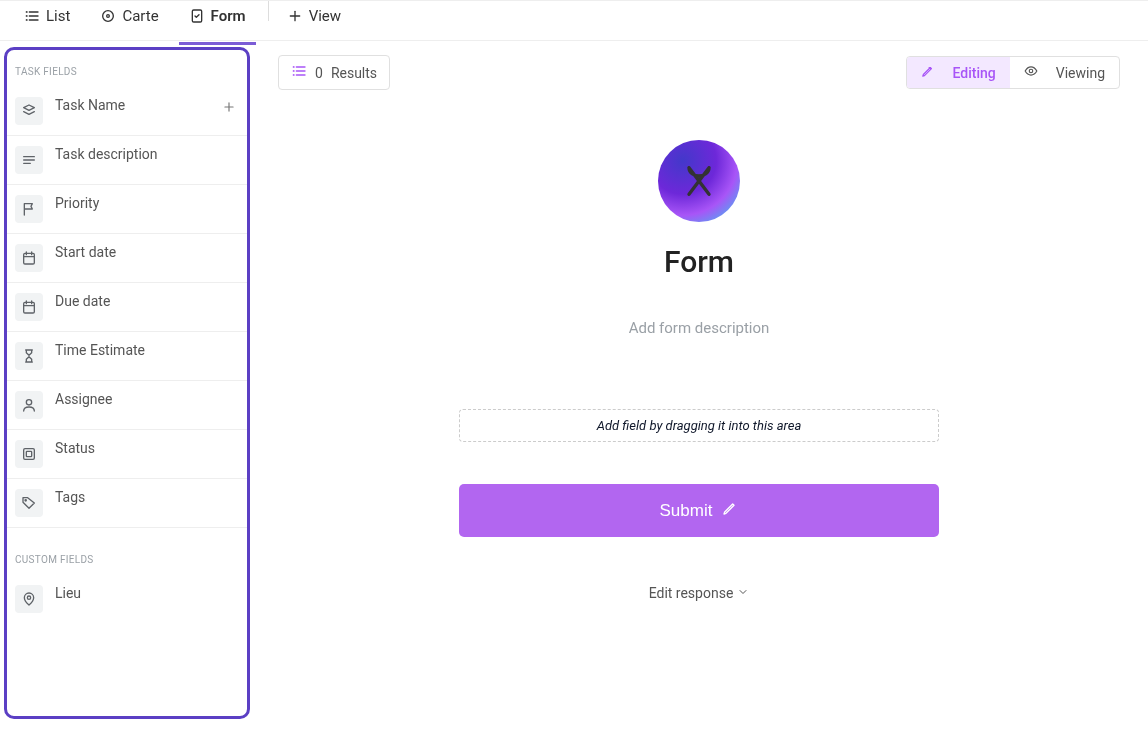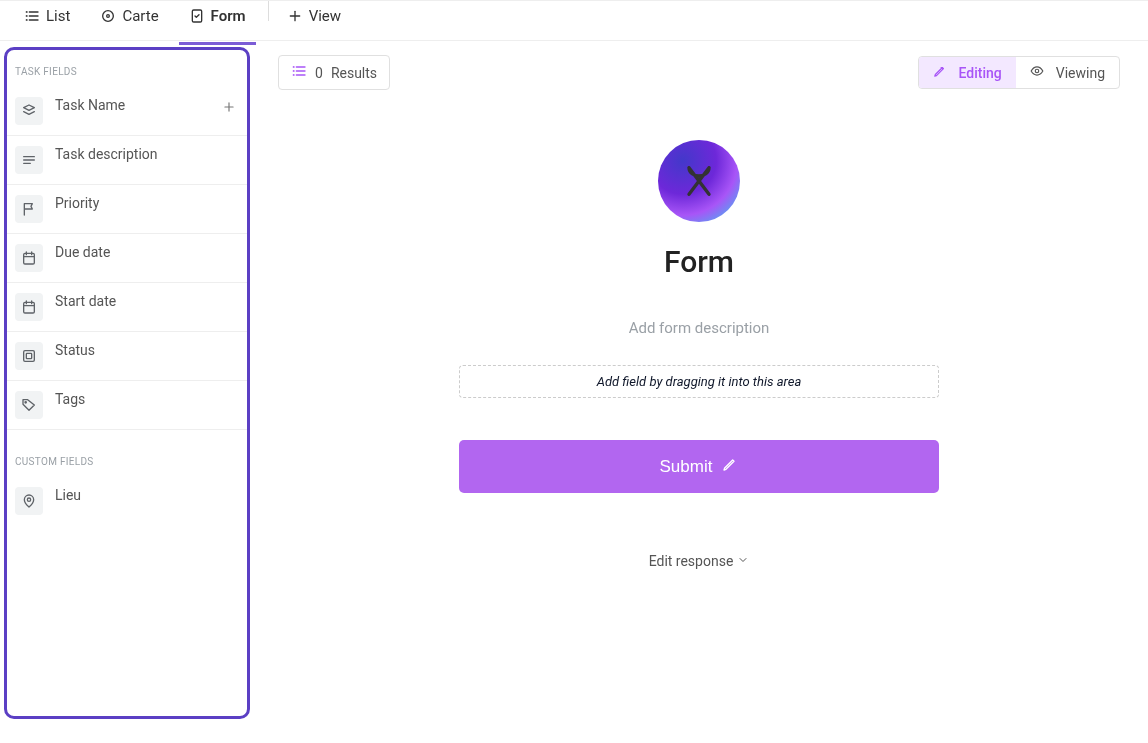--- a/index.html
+++ b/index.html
@@ -124,21 +124,21 @@
 .results-pill .count { color: #555; }
 .mode-toggle {
   display: flex;
   border: 1px solid #e0e0e0;
   border-radius: 4px;
   overflow: hidden;
 }
 .mode-toggle .mode {
   display: flex;
   align-items: center;
-  gap: 12px;
+  gap: 18px;
   padding: 7px 14px;
   cursor: pointer;
   color: #555;
 }
 .mode-toggle .mode.active {
   background: #f3e8ff;
   color: #a855f7;
   font-weight: 500;
 }
 
@@ -158,21 +158,21 @@
 .form-logo svg { width: 40px; height: 40px; }
 .form-title {
   font-size: 30px;
   color: #222;
   font-weight: 500;
   margin-bottom: 40px;
 }
 .form-desc {
   color: #9aa0a6;
   font-size: 15px;
-  margin-bottom: 28px;
+  margin-bottom: 72px;
 }
 .dropzone {
   border: 1px dashed #ccc;
   border-radius: 4px;
   padding: 8px;
   color: #0f172a;
   font-style: italic;
   font-size: 13px;
   margin-bottom: 42px;
 }
@@ -184,21 +184,21 @@
   border-radius: 5px;
   padding: 16px;
   font-size: 17px;
   display: flex;
   align-items: center;
   justify-content: center;
   gap: 10px;
   cursor: pointer;
 }
 .edit-response {
-  margin-top: 60px;
+  margin-top: 48px;
   color: #555;
   font-size: 14px;
   display: inline-flex;
   align-items: center;
   gap: 4px;
   cursor: pointer;
 }
 
 svg { stroke: currentColor; fill: none; stroke-width: 2; stroke-linecap: round; stroke-linejoin: round; }
 </style>
@@ -292,37 +292,54 @@
 
     <div class="field-row">
       <div class="field-icon">
         <svg viewBox="0 0 24 24" width="16" height="16">
             <rect x="4" y="5" width="16" height="16" rx="2"></rect>
             <line x1="4" y1="10" x2="20" y2="10"></line>
             <line x1="8" y1="3" x2="8" y2="7"></line>
             <line x1="16" y1="3" x2="16" y2="7"></line>
           </svg>
       </div>
-      <span class="field-label">Due date</span>
+      <span class="field-label">Start date</span>
     </div>
 
     <div class="field-row">
       <div class="field-icon">
         <svg viewBox="0 0 24 24" width="16" height="16">
             <rect x="4" y="5" width="16" height="16" rx="2"></rect>
             <line x1="4" y1="10" x2="20" y2="10"></line>
             <line x1="8" y1="3" x2="8" y2="7"></line>
             <line x1="16" y1="3" x2="16" y2="7"></line>
           </svg>
       </div>
-      <span class="field-label">Start date</span>
-    </div>
-
-
-
+      <span class="field-label">Due date</span>
+    </div>
+
+
+    <div class="field-row">
+      <div class="field-icon">
+        <svg viewBox="0 0 24 24" width="16" height="16">
+            <path d="M7 3h10M7 21h10M8 3v4l4 4 4-4V3M8 21v-4l4-4 4 4v4"></path>
+          </svg>
+      </div>
+      <span class="field-label">Time Estimate</span>
+    </div>
+
+    <div class="field-row">
+      <div class="field-icon">
+        <svg viewBox="0 0 24 24" width="16" height="16">
+            <circle cx="12" cy="8" r="4"></circle>
+            <path d="M4 21c0-4 4-6 8-6s8 2 8 6"></path>
+          </svg>
+      </div>
+      <span class="field-label">Assignee</span>
+    </div>
 
     <div class="field-row">
       <div class="field-icon">
         <svg viewBox="0 0 24 24" width="16" height="16">
             <rect x="4" y="4" width="16" height="16" rx="2"></rect>
             <rect x="8" y="8" width="8" height="8" rx="1"></rect>
           </svg>
       </div>
       <span class="field-label">Status</span>
     </div>

